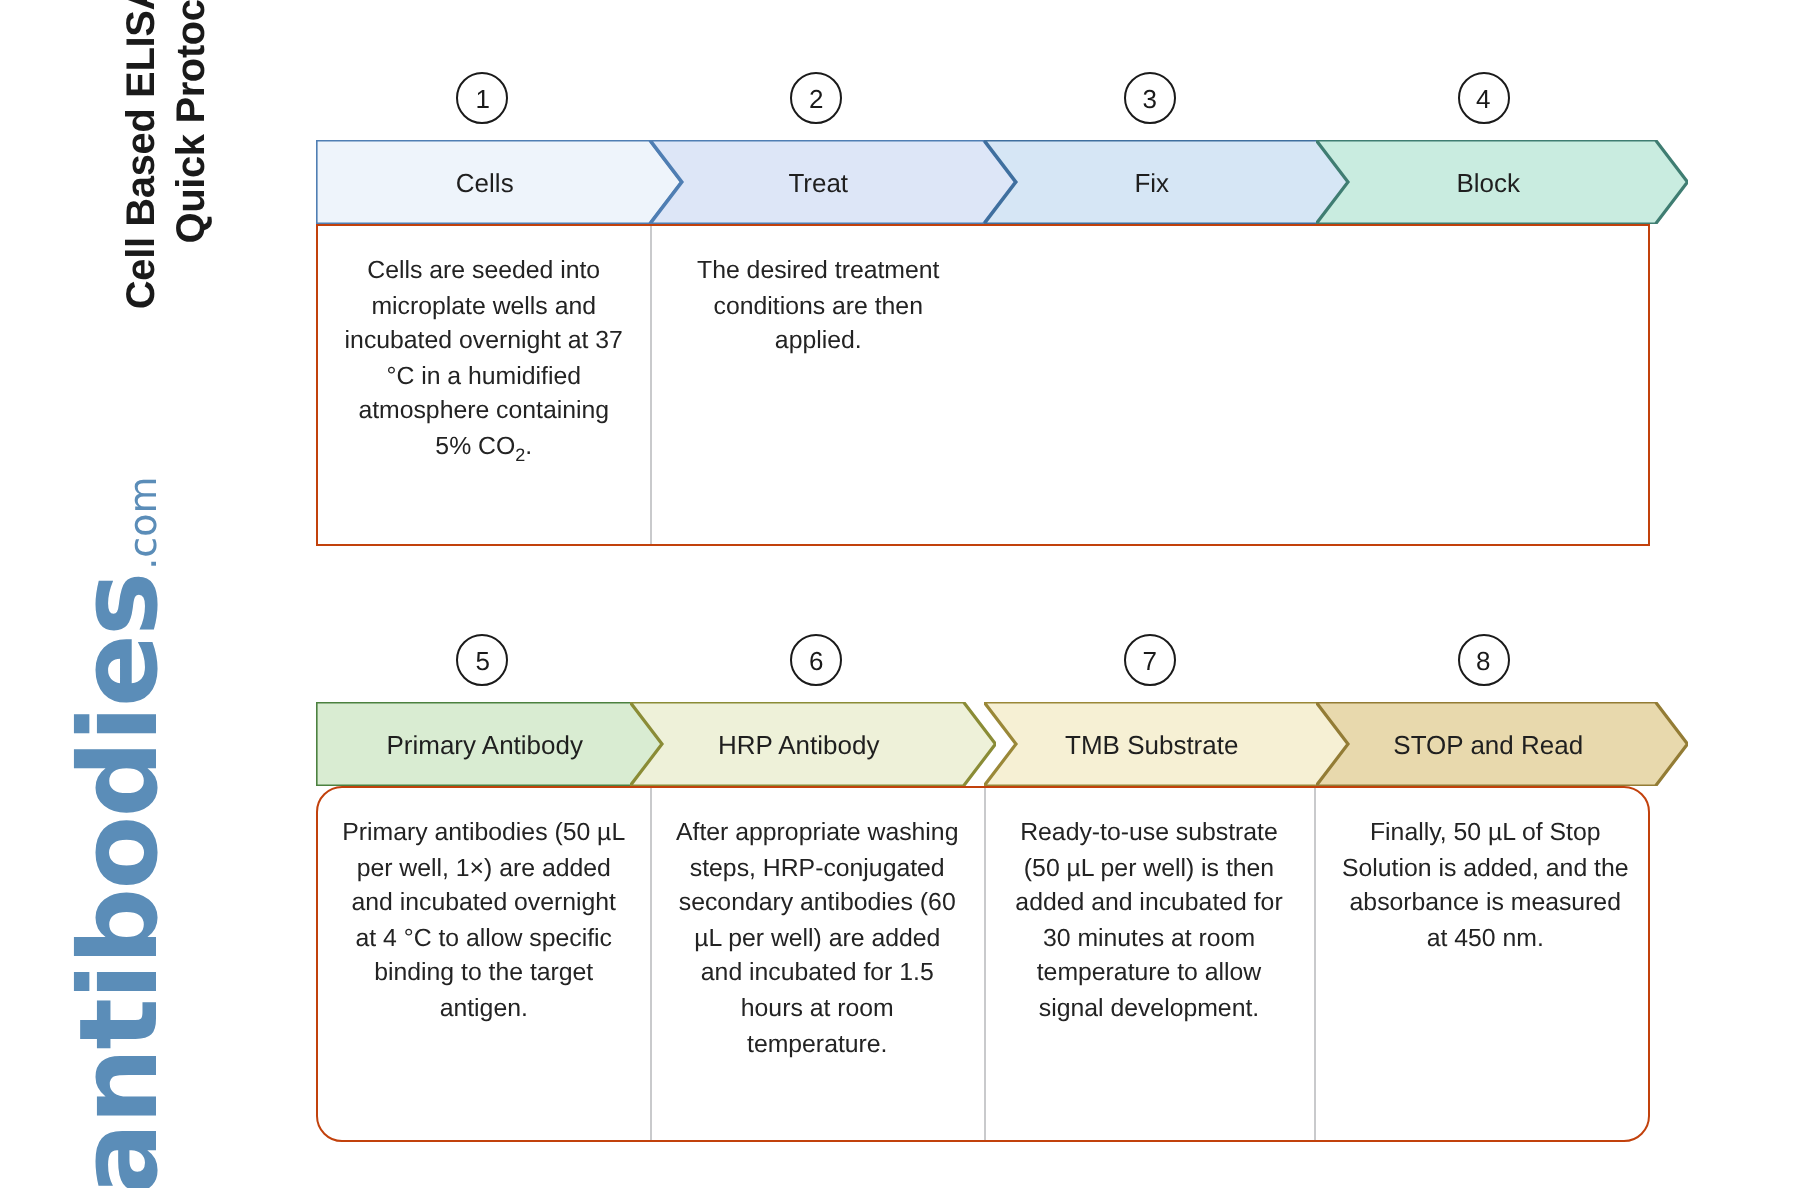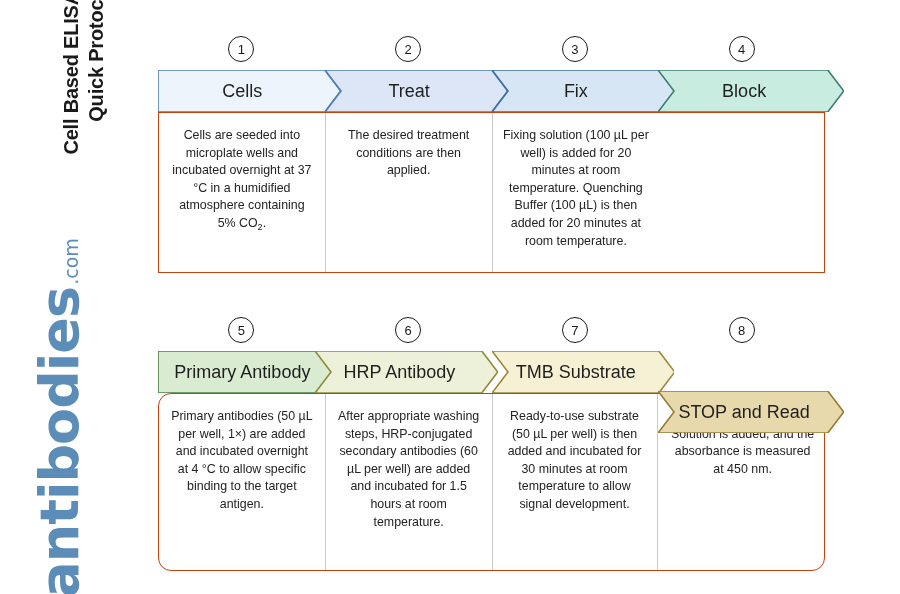--- a/index.html
+++ b/index.html
@@ -68,21 +68,21 @@
     display:flex;align-items:center;justify-content:center;
     font-size:13px;color:#1a1a1a;
     box-sizing:border-box;
   }
 
   .chev-band{position:relative;height:42px;width:686px;}
   .chev{
     position:absolute;top:0;height:42px;
     display:flex;align-items:center;justify-content:center;
     box-sizing:border-box;
-    font-size:18px;color:#1f1f1f;
+    font-size:13px;color:#1f1f1f;
   }
   .chev span{position:relative;z-index:2;padding-right:14px;}
   .chev .chevsvg{position:absolute;left:0;top:0;width:100%;height:100%;z-index:1;}
 
   .bodies{position:relative;width:667px;height:161px;
           border:1px solid #c2410c;box-sizing:border-box;background:#fff;}
   .bodies.r2{height:178px;border-radius:13px;}
   .bcell{
     position:absolute;top:0;height:100%;
     box-sizing:border-box;
@@ -153,23 +153,20 @@
           <span>Block</span>
         </div>
       </div>
     <div class="bodies">
         <div class="bcell" style="left: 0px; width: 166.75px;">
           <p>Cells are seeded into microplate wells and incubated overnight at 37 °C in a humidified atmosphere containing 5% CO<sub>2</sub>.</p>
         </div>
         <div class="bcell" style="left: 166.75px; width: 166.75px;">
           <p>The desired treatment conditions are then applied.</p>
         </div>
-        <div class="bcell" style="left: 333.5px; width: 166.75px;">
-          <p>Fixing solution (100 µL per well) is added for 20 minutes at room temperature. Quenching Buffer (100 µL) is then added for 20 minutes at room temperature.</p>
-        </div>
       </div>
   </div>
 
   <div class="row row2">
     <div class="badges">
         <div class="badge" style="left: 70.375px;">
           <span>5</span>
         </div>
         <div class="badge" style="left: 237.125px;">
           <span>6</span>
@@ -193,21 +190,21 @@
             <path d="M0,0 L166.75,0 L182.75,21 L166.75,42 L0,42 L16,21 Z" fill="#eef1d9" stroke="#8a8c36" stroke-width="1.6"></path>
           </svg>
           <span>HRP Antibody</span>
         </div>
         <div class="chev" style="left: 333.5px; width: 182.75px;">
           <svg class="chevsvg" viewBox="0 0 182.75 42" preserveAspectRatio="none">
             <path d="M0,0 L166.75,0 L182.75,21 L166.75,42 L0,42 L16,21 Z" fill="#f6f0d4" stroke="#9a8838" stroke-width="1.6"></path>
           </svg>
           <span>TMB Substrate</span>
         </div>
-        <div class="chev" style="left: 500.25px; width: 185.75px; margin-top: 40px;">
+        <div class="chev" style="left: 500.25px; width: 185.75px;">
           <svg class="chevsvg" viewBox="0 0 185.75 42" preserveAspectRatio="none">
             <path d="M0,0 L169.75,0 L185.75,21 L169.75,42 L0,42 L16,21 Z" fill="#e8d9ad" stroke="#937c35" stroke-width="1.6"></path>
           </svg>
           <span>STOP and Read</span>
         </div>
       </div>
     <div class="bodies r2">
         <div class="bcell" style="left: 0px; width: 166.75px;">
           <p>Primary antibodies (50 µL per well, 1×) are added and incubated overnight at 4 °C to allow specific binding to the target antigen.</p>
         </div>

